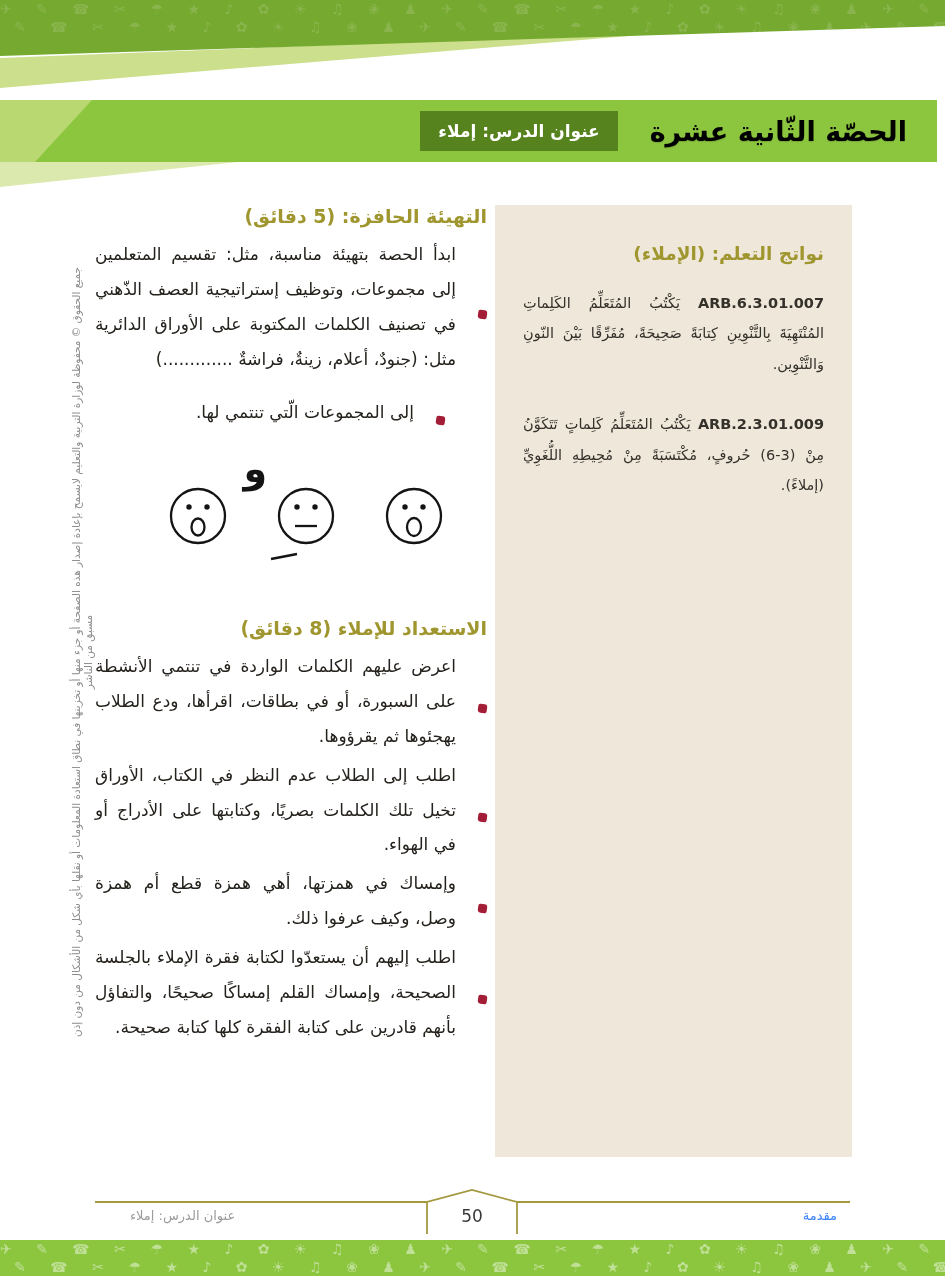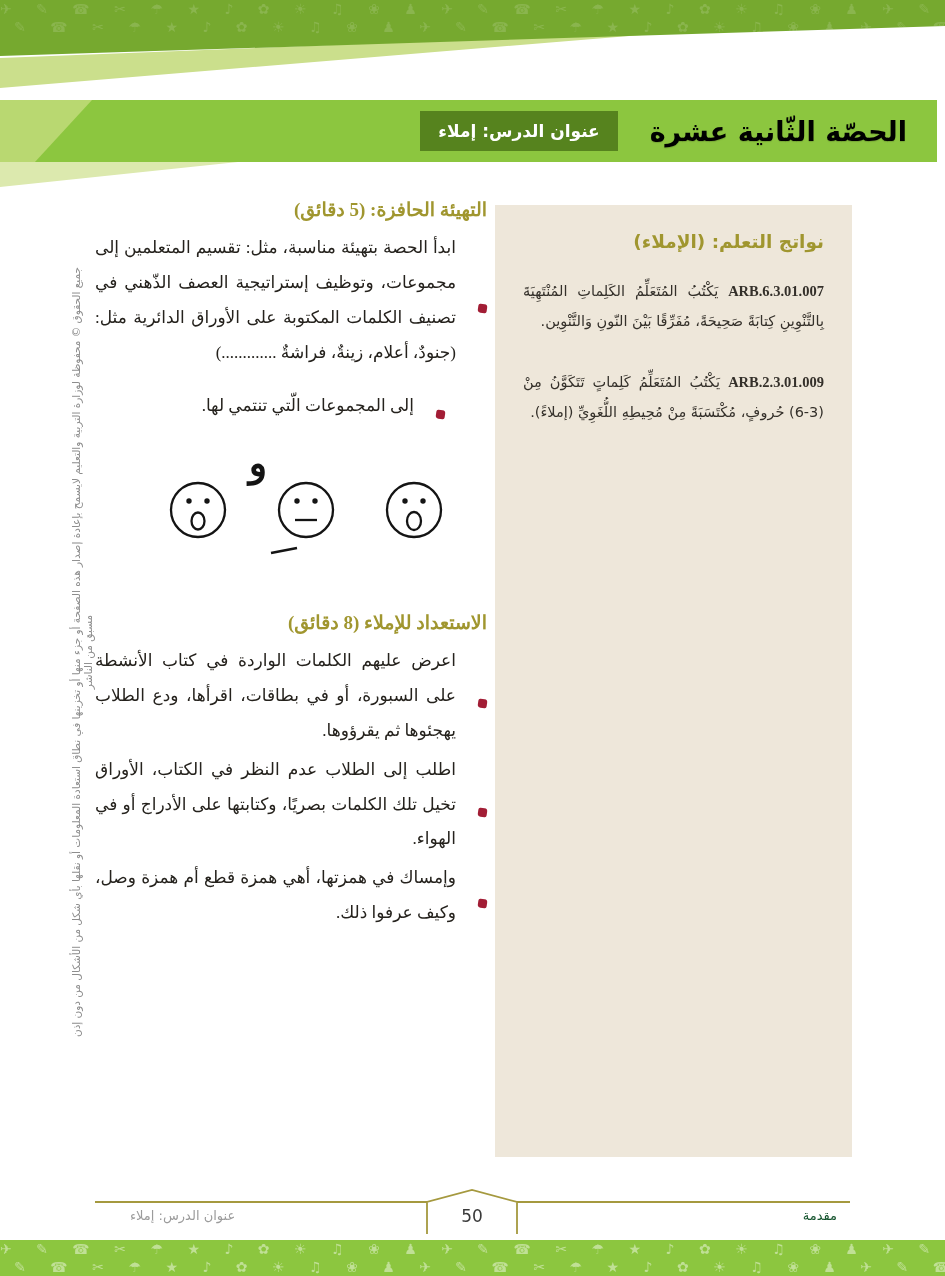--- a/index.html
+++ b/index.html
@@ -43,34 +43,34 @@
     display:flex; align-items:center; justify-content:center; direction:rtl;
   }
   .under-wedge {
     position:absolute; top:162px; left:0; width:238px; height:25px;
     background:#DCE9AE; clip-path:polygon(0 0, 100% 0, 0 100%);
   }
 
   
   .sidebar {
     position:absolute; right:93px; top:205px; width:357px; height:952px;
-    background:#EEE7DA; padding:26px 28px; direction:rtl;
+    background:#EEE7DA; padding:38px 28px; direction:rtl;
   }
   .sidebar-title {
     color:#A0962F; font-weight:bold; font-size:18.5px; margin-bottom:24px;
   }
   .outcome {
     font-size:14.5px; line-height:2.1; color:#34302A;
     text-align:justify; margin-bottom:30px;
   }
-  .outcome .code { font-weight:bold; direction:ltr; unicode-bidi:isolate;font-family:Liberation Serif, serif; }
+  .outcome .code { font-weight:bold; direction:ltr; unicode-bidi:isolate; }
 
   
   .main-col {
-    position:absolute; left:95px; top:198px; width:392px; direction:rtl;font-family:Liberation Serif, serif;
+    position:absolute; left:95px; top:205px; width:392px; direction:rtl;
   }
   .sec-heading {
     color:#A0962F; font-weight:bold; font-size:19px; margin:0 0 10px 0;
   }
   .bullets { list-style:none; }
   .bullet { display:flex; gap:22px; margin-bottom:4px;align-items:center; }
   .bullet .marker {
     flex:0 0 auto; width:9px; height:9px; background:#A21D35;
     border-radius:2px 3px 2px 3px; margin-top:15px; transform:rotate(8deg);
   }
@@ -89,21 +89,21 @@
   }
 
   
   .footer-svg { position:absolute; left:95px; top:1188px; }
   .footer-left {
     position:absolute; left:130px; top:1208px; font-size:13px;
     color:#9b9b9b; direction:rtl; letter-spacing:1px;
   }
   .footer-right {
     position:absolute; right:108px; top:1208px; font-size:13px;
-    color:#14532d; direction:rtl; letter-spacing:1px;
+    color:#3b82f6; direction:rtl; letter-spacing:1px;
   }
 
   
   .bottom-band {
     position:absolute; left:0; bottom:0; width:945px; height:36px;
     background:#8CC63F; overflow:hidden;
   }
   .pattern-row {
     white-space:nowrap; font-size:14px; letter-spacing:10px;
     color:rgba(255,255,255,0.45); line-height:18px;
@@ -179,29 +179,33 @@
       </g>
       <circle cx="284" cy="69" r="2.7" fill="#141414"></circle>
       <circle cx="302" cy="69" r="2.7" fill="#141414"></circle>
     </svg>
 
     <div class="section2">
       <h3 class="sec-heading">الاستعداد للإملاء (8 دقائق)</h3>
       <ul class="bullets">
         <li class="bullet">
           <span class="marker"></span>
-          <span class="btext">اعرض عليهم الكلمات الواردة في كتاب الأنشطة على السبورة، أو في بطاقات، اقرأها، ودع الطلاب يهجئوها ثم يقرؤوها.</span>
+          <span class="btext">اعرض عليهم الكلمات الواردة في تنتمي الأنشطة على السبورة، أو في بطاقات، اقرأها، ودع الطلاب يهجئوها ثم يقرؤوها.</span>
         </li>
         <li class="bullet">
           <span class="marker"></span>
           <span class="btext">اطلب إلى الطلاب عدم النظر في الكتاب، الأوراق تخيل تلك الكلمات بصريًا، وكتابتها على الأدراج أو في الهواء.</span>
         </li>
         <li class="bullet">
           <span class="marker"></span>
           <span class="btext">وإمساك في همزتها، أهي همزة قطع أم همزة وصل، وكيف عرفوا ذلك.</span>
+        </li>
+        <li class="bullet">
+          <span class="marker"></span>
+          <span class="btext">اطلب إليهم أن يستعدّوا لكتابة فقرة الإملاء بالجلسة الصحيحة، وإمساك القلم إمساكًا صحيحًا، والتفاؤل بأنهم قادرين على كتابة الفقرة كلها كتابة صحيحة.</span>
         </li>
       </ul>
     </div>
   </div>
 
   <div class="copyright">جميع الحقوق © محفوظة لوزارة التربية والتعليم لايسمح بإعادة إصدار هذه الصفحة أو جزء منها أو تخزينها في نطاق استعادة المعلومات أو نقلها بأي شكل من الأشكال من دون إذن مسبق من الناشر</div>
 
   <svg class="footer-svg" width="755" height="48" viewBox="0 0 755 48">
     <line x1="0" y1="14" x2="332" y2="14" stroke="#A5993F" stroke-width="2"></line>
     <line x1="422" y1="14" x2="755" y2="14" stroke="#A5993F" stroke-width="2"></line>

